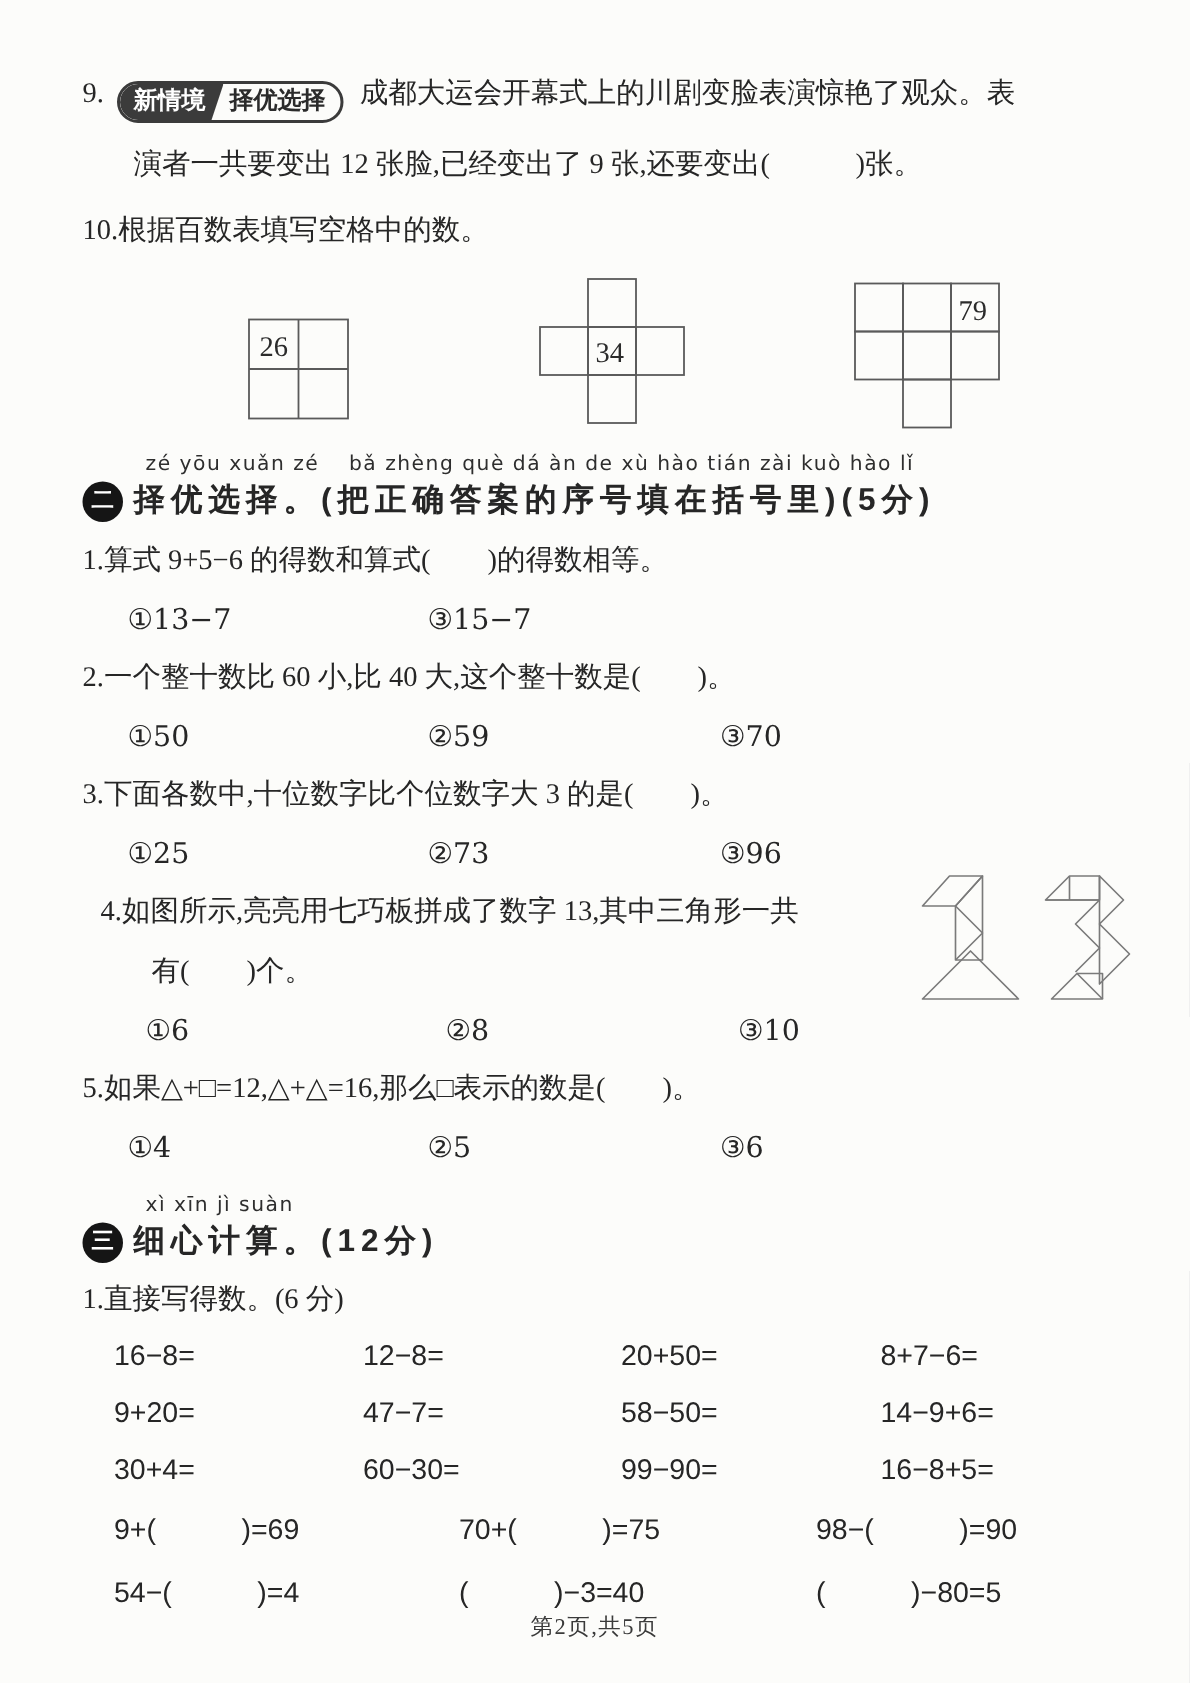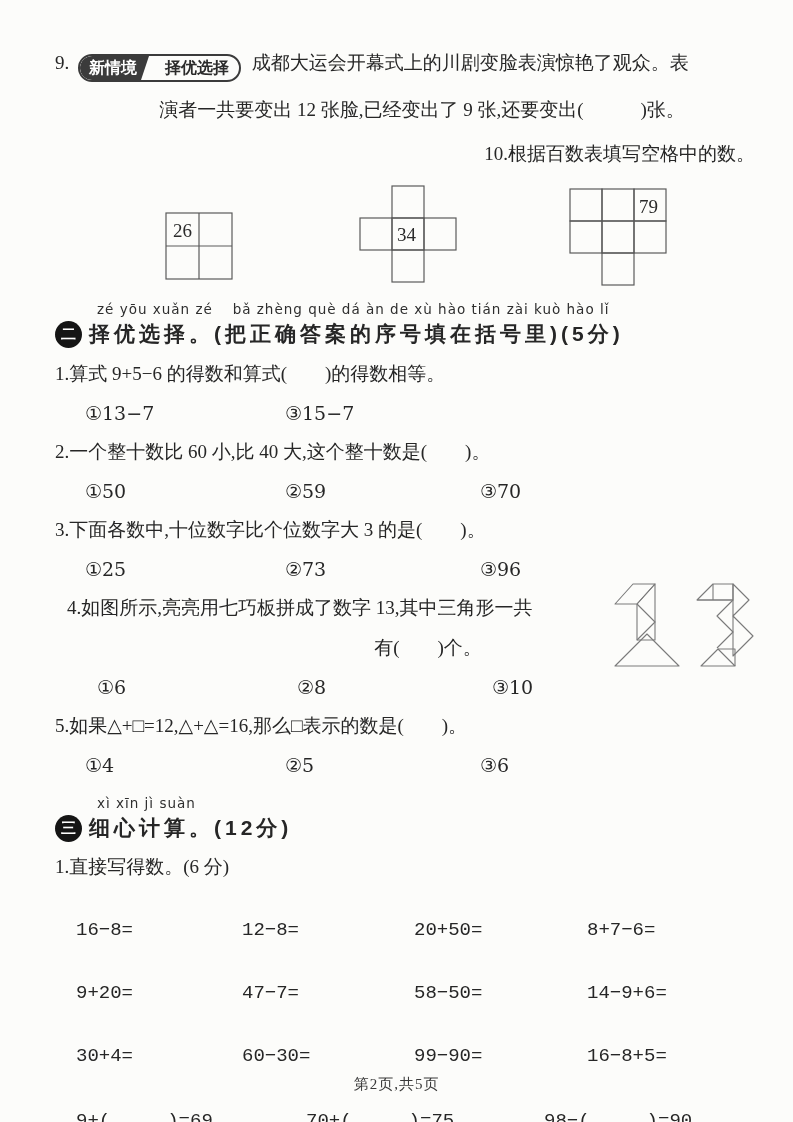--- a/index.html
+++ b/index.html
@@ -5,26 +5,26 @@
   html,body { margin:0; padding:0; background:#e8e8e8; }
   .page {
     position:relative; width:793px; height:1122px; margin:0 auto;
     background:#fcfcfa; overflow:hidden; box-sizing:border-box;
     padding:46px 38px 0 55px;
     color:#262626;
     font-family:"Liberation Serif","DejaVu Serif",serif;
     font-size:19px;
   }
   .line { line-height:40px; white-space:nowrap; }
-  .indent { padding-left:34px;text-align:center; }
+  .indent { padding-left:34px; }
 
   
   .badge-group { display:inline-flex; align-items:stretch; vertical-align:-4px;
     border:2px solid #3b3b3b; border-radius:14px; overflow:hidden; margin:0 6px 0 4px;
-    font-family:"Liberation Sans","DejaVu Sans",sans-serif; font-weight:bold; font-size:16px; line-height:22px;gap:12px; }
+    font-family:"Liberation Sans","DejaVu Sans",sans-serif; font-weight:bold; font-size:16px; line-height:22px; }
   .badge-dark { background:#3b3b3b; color:#fff; padding:1px 12px 1px 9px;
     clip-path:polygon(0 0,100% 0,calc(100% - 8px) 100%,0 100%); border-radius:12px 0 0 12px; }
   .badge-light { color:#2b2b2b; padding:1px 10px 1px 4px; }
 
   
   .figures { display:flex; align-items:center; margin:4px 0 10px 0; height:112px; }
   .figures svg { display:block; }
   .fig1 { margin-left:110px; margin-top:24px; }
   .fig2 { margin-left:126px; margin-top:0; }
   .fig3 { margin-left:112px; margin-top:6px; }
@@ -46,21 +46,21 @@
   .opt { font-family:"DejaVu Serif","DejaVu Sans",serif; }
 
   
   .q4-wrap { position:relative;margin-left:12px; }
   .tangram { position:absolute; right:-6px; top:-14px; }
   .tangram path, .tangram polyline { fill:none; stroke:#7a7a7a; stroke-width:1.1; stroke-linejoin:round; }
 
   
   .calc-row { display:grid; grid-template-columns:166px 172px 173px 1fr; padding-left:21px; line-height:38px; }
   .fill-row { display:grid; grid-template-columns:230px 238px 1fr; padding-left:21px; line-height:42px; }
-  .math { font-family:Liberation Mono, monospace;margin-top:25px; }
+  .math { font-family:Liberation Sans, sans-serif; }
 
   .footer { position:absolute; left:0; right:0; bottom:28px; text-align:center;
     font-size:15px; color:#3a3a3a; letter-spacing:1px; }
   .sp8 { margin-top:8px; }
 </style>
 </head>
 <body>
 
 <div class="page">
 
@@ -69,21 +69,21 @@
       <span>9.</span>
       <span class="badge-group">
         <span class="badge-dark">新情境</span>
         <span class="badge-light">择优选择</span>
       </span>
       <span>成都大运会开幕式上的川剧变脸表演惊艳了观众。表</span>
     </div>
     <div class="line indent sp8">演者一共要变出 12 张脸,已经变出了 9 张,还要变出(　　　)张。</div>
   </div>
 
-  <div class="line" style="margin-top:4px;text-align:right;">10.根据百数表填写空格中的数。</div>
+  <div class="line" style="margin-top:4px;">10.根据百数表填写空格中的数。</div>
 
   <div class="figures">
     <svg class="fig1" width="68" height="68" viewBox="0 0 68 68">
       <rect class="gridline" x="1" y="1" width="66" height="66"></rect>
       <line class="gridline" x1="34" y1="1" x2="34" y2="67"></line>
       <line class="gridline" x1="1" y1="34" x2="67" y2="34"></line>
       <text class="gridnum" x="8" y="25">26</text>
     </svg>
     <svg class="fig2" width="98" height="98" viewBox="0 0 98 98">
       <rect class="gridline" x="33" y="1" width="32" height="32"></rect>

